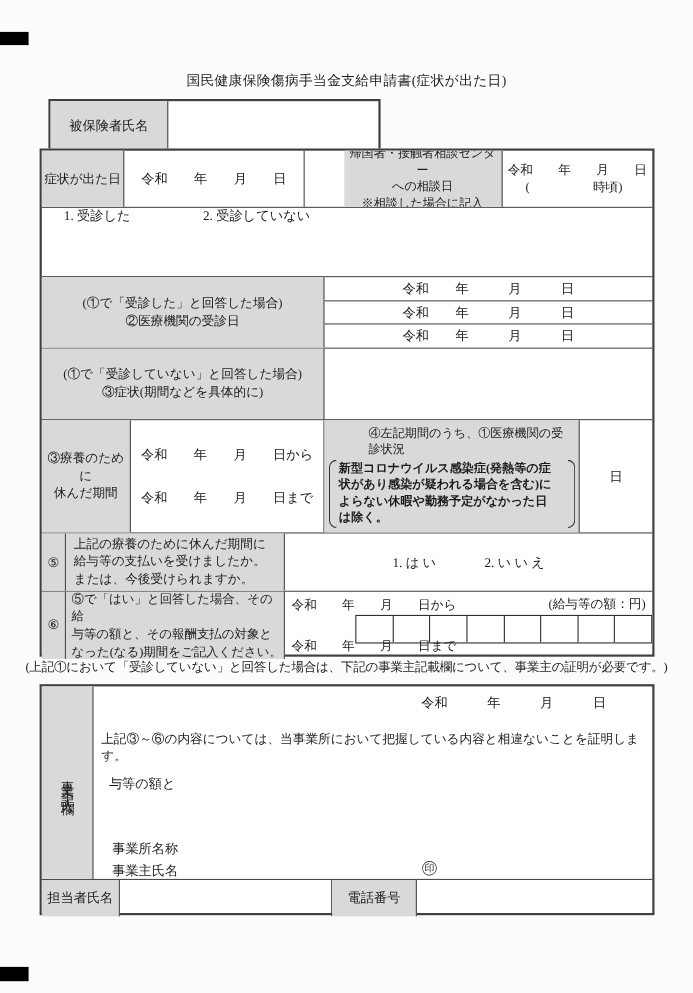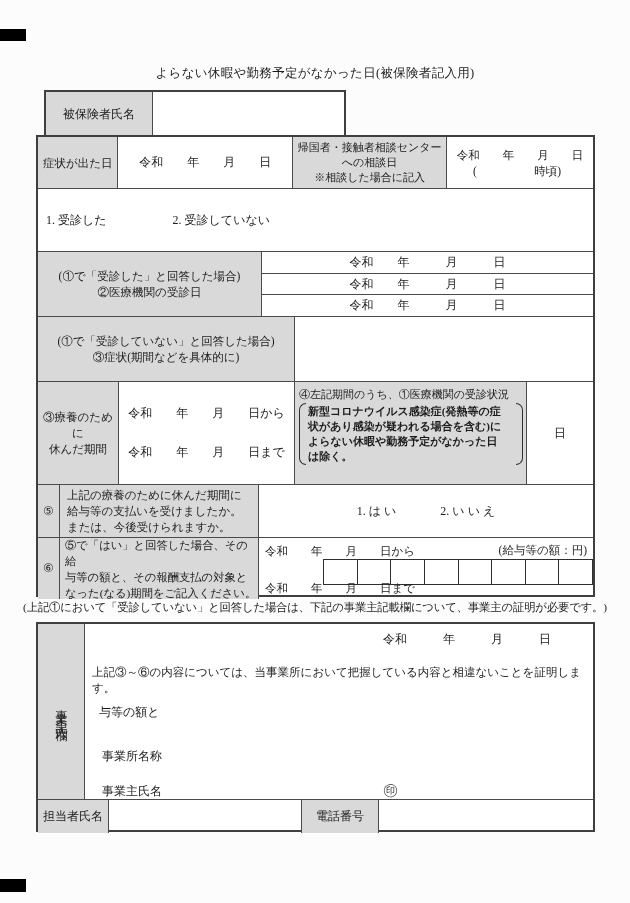--- a/index.html
+++ b/index.html
@@ -15,21 +15,21 @@
   .row { display:flex; box-sizing:border-box; border-bottom:1px solid #4b4b4b; }
   .row.last { border-bottom:none; }
   .cell { box-sizing:border-box; border-right:1px solid #4b4b4b; overflow:hidden; }
   .cell.last { border-right:none; }
   .gray { background:#d9d9d9; }
   .cc { display:flex; align-items:center; justify-content:center; text-align:center; }
   .col { flex-direction:column; }
   .pre { white-space:pre; }
   .title { left:0; top:66px; width:630px; text-align:center; font-size:12.5px; letter-spacing:.3px; }
   .note { left:0; top:600px; width:630px; text-align:center; font-size:11.4px; letter-spacing:-.2px; }
-  .small { font-size:11px; line-height:15px; }
+  .small { font-size:11px; line-height:15px;margin-left:36px; }
   .mid { font-size:11.5px; line-height:16px; }
   .punch { position:absolute; left:0; width:26px; background:#000; }
   
   .brk-row { display:flex; align-items:stretch; margin-top:1px; }
   .brk { width:6px; flex:0 0 6px; }
   .brk-l { border-left:1.3px solid #2e2e2e; border-top:1.3px solid #2e2e2e; border-bottom:1.3px solid #2e2e2e; border-radius:8px 0 0 8px; }
   .brk-r { border-right:1.3px solid #2e2e2e; border-top:1.3px solid #2e2e2e; border-bottom:1.3px solid #2e2e2e; border-radius:0 8px 8px 0; }
   .brk-lines { flex:1; padding:1px 2px;font-weight:bold; }
   .brk-lines span { display:block; font-size:11px; line-height:15px; }
   
@@ -38,21 +38,21 @@
   .boxes .bx:last-child { border-right:none; }
   .vert { writing-mode:vertical-rl; text-orientation:upright; letter-spacing:4px; font-size:12px; }
   .seal { position:absolute; font-size:15px; }
 </style>
 </head>
 <body>
 
 <div class="punch" style="top:29px;height:12px"></div>
 <div class="punch" style="top:879px;height:13px"></div>
 
-<div class="abs title">よらない休暇や勤務予定がなかった日(被保険者記入用)</div>
+<div class="abs title">国民健康保険傷病手当金支給申請書(症状が出た日)</div>
 
 <div class="tbl" style="left:44px;top:90px;width:302px;height:48px">
   <div class="row last" style="height:100%">
     <div class="cell gray cc" style="width:107px">被保険者氏名</div>
     <div class="cell last" style="flex:1"></div>
   </div>
 </div>
 
 <div class="tbl" style="left:36px;top:135px;width:559px;height:462px">
 
@@ -64,28 +64,28 @@
       <span>への相談日</span>
       <span>※相談した場合に記入</span>
     </div>
     <div class="cell last col mid" style="width:147px;display:flex;justify-content:center">
       <span class="pre" style="text-align:center">令和　　年　　月　　日</span>
       <span class="pre" style="text-align:center;padding-right:6px">(　　　　　時頃)</span>
     </div>
   </div>
 
   <div class="row" style="height:63px">
-    <div class="cell last" style="flex:1;display:flex;align-items:center;padding-left:8px">
+    <div class="cell last" style="flex:1;display:flex;align-items:flex-start;padding-left:20px">
       <span>1. 受診した</span>
       <span style="margin-left:66px">2. 受診していない</span>
     </div>
   </div>
 
   <div class="row" style="height:65px">
-    <div class="cell gray cc col mid" style="width:224px">
+    <div class="cell gray cc col mid" style="width:257px">
       <span>(①で「受診した」と回答した場合)</span>
       <span>②医療機関の受診日</span>
     </div>
     <div class="cell last col" style="flex:1;display:flex">
       <div class="cc pre" style="flex:1;border-bottom:1px solid #4b4b4b">令和　　年　　　月　　　日</div>
       <div class="cc pre" style="flex:1;border-bottom:1px solid #4b4b4b">令和　　年　　　月　　　日</div>
       <div class="cc pre" style="flex:1">令和　　年　　　月　　　日</div>
     </div>
   </div>
 
@@ -167,21 +167,21 @@
 
 <div class="tbl" style="left:36px;top:622px;width:559px;height:210px">
   <div class="row" style="height:176px">
     <div class="cell gray cc" style="width:47px">
       <span class="vert">事業主記入欄</span>
     </div>
     <div class="cell last" style="flex:1;position:relative">
       <span class="abs pre" style="top:8px;right:42px">令和　　　年　　　月　　　日</span>
       <span class="abs mid" style="top:40px;left:7px;right:2px">上記③～⑥の内容については、当事業所において把握している内容と相違ないことを証明します。</span>
       <span class="abs" style="top:81px;left:14px">与等の額と</span>
-      <span class="abs" style="top:125px;left:17px">事業所名称</span>
+      <span class="abs" style="top:140px;left:17px">事業所名称</span>
       <span class="abs" style="top:160px;left:17px">事業主氏名</span>
       <span class="seal" style="top:157px;left:298px">㊞</span>
     </div>
   </div>
   <div class="row last" style="height:33px">
     <div class="cell gray cc" style="width:71px">担当者氏名</div>
     <div class="cell" style="width:193px"></div>
     <div class="cell gray cc" style="width:77px">電話番号</div>
     <div class="cell last" style="flex:1"></div>
   </div>

